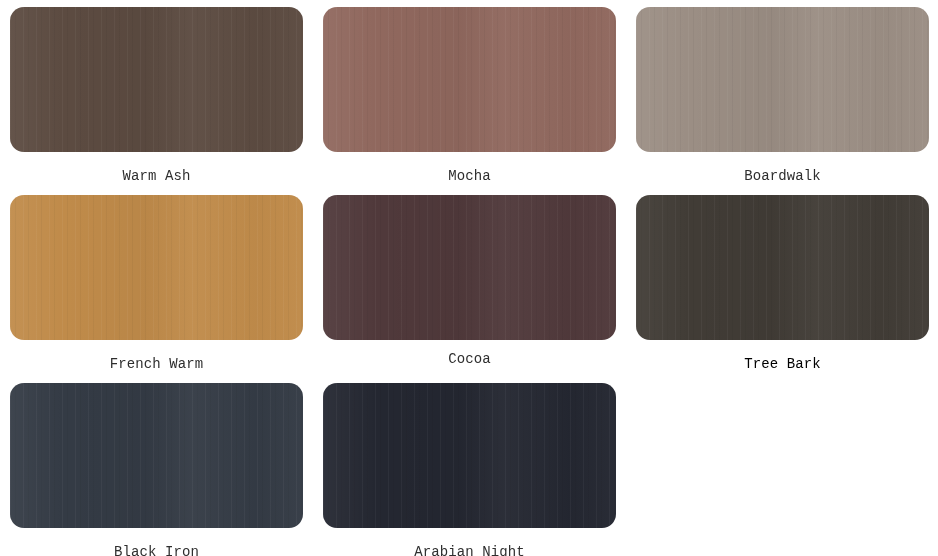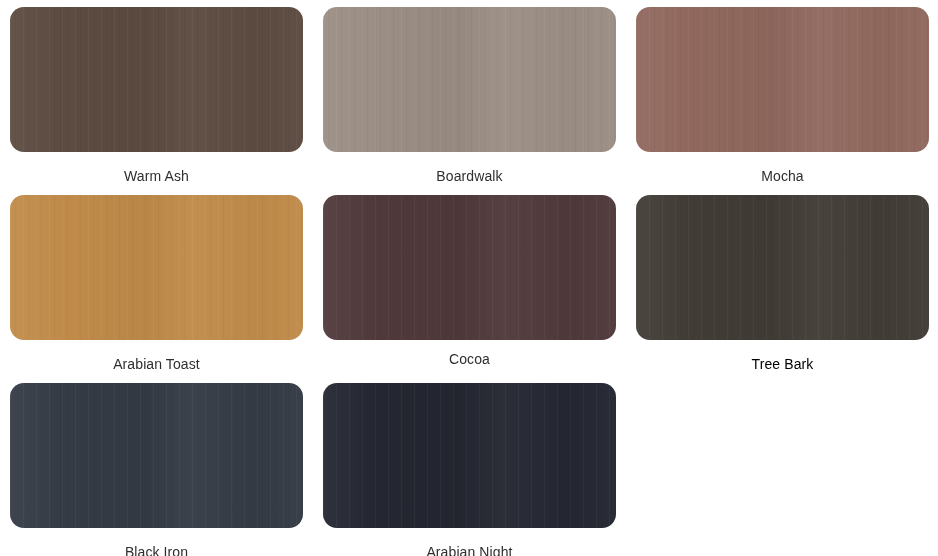--- a/index.html
+++ b/index.html
@@ -24,20 +24,21 @@
     row-gap: 0px;
     padding: 7px 0 0 10px;
     box-sizing: border-box;
   }
 
   .swatch-cell {
     width: 293px;
     height: 188px;
     position: relative;
     box-sizing: border-box;
+    font-family: Liberation Mono, monospace;
   }
   .swatch-cell.is-empty { visibility: hidden; }
 
   .swatch-chip {
     width: 293px;
     height: 145px;
     border-radius: 14px;
     position: relative;
     overflow: hidden;
   }
@@ -96,32 +97,32 @@
 <body style="background-color: rgb(255, 255, 255);">
 
 <main id="swatch-grid">
 
   <div class="swatch-cell">
     <div class="swatch-chip" style="background-color: rgb(92, 75, 65);"></div>
     <div class="swatch-label" style="color: rgb(46, 46, 46);">Warm Ash</div>
   </div>
 
   <div class="swatch-cell">
+    <div class="swatch-chip" style="background-color: rgb(144, 104, 94);"></div>
+    <div class="swatch-label" style="color: rgb(46, 46, 46);">Mocha</div>
+  </div>
+
+  <div class="swatch-cell">
     <div class="swatch-chip" style="background-color: rgb(155, 142, 132);"></div>
     <div class="swatch-label" style="color: rgb(46, 46, 46);">Boardwalk</div>
   </div>
 
   <div class="swatch-cell">
-    <div class="swatch-chip" style="background-color: rgb(144, 104, 94);"></div>
-    <div class="swatch-label" style="color: rgb(46, 46, 46);">Mocha</div>
-  </div>
-
-  <div class="swatch-cell">
     <div class="swatch-chip" style="background-color: rgb(192, 139, 74);"></div>
-    <div class="swatch-label" style="color: rgb(46, 46, 46);">Arabian Toast</div>
+    <div class="swatch-label" style="color: rgb(46, 46, 46);">French Warm</div>
   </div>
 
   <div class="swatch-cell">
     <div class="swatch-chip" style="background-color: rgb(80, 57, 59);"></div>
     <div class="swatch-label" style="color: rgb(46, 46, 46); margin-top: 10px;">Cocoa</div>
   </div>
 
   <div class="swatch-cell">
     <div class="swatch-chip" style="background-color: rgb(65, 60, 54);"></div>
     <div class="swatch-label" style="color: #000000;">Tree Bark</div>

